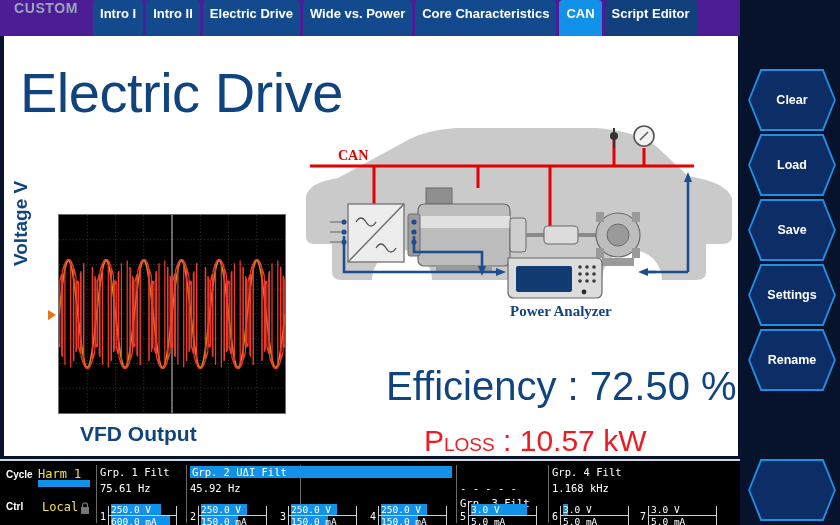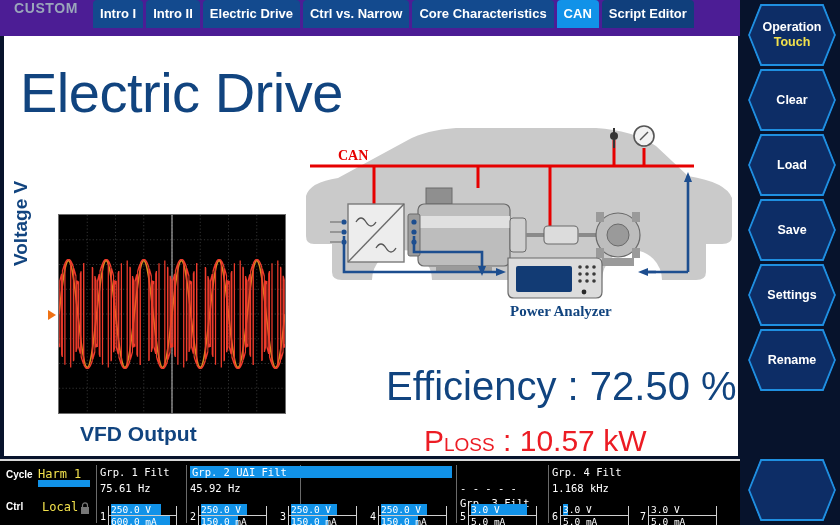--- a/index.html
+++ b/index.html
@@ -20,21 +20,21 @@
   }
   #custom-label {
     color: #9aa6bb; font-size: 14px; font-weight: 600; letter-spacing: .6px;
     padding: 0 12px 9px 6px; white-space: nowrap;
   }
   .tab {
     background: #134a8e; color: #ffffff;
     font-size: 13px; font-weight: 700;
     padding: 6px 7px 7px 7px;
     border-radius: 4px 4px 0 0;
-    height: 28px; line-height: 15px;
+    height: 36px; line-height: 15px;
     white-space: nowrap; cursor: pointer;
   }
   .tab.active { background: #1192e8; }
   .tab.plain { background: #103f7c; }
 
   
   #main {
     position: absolute; left: 4px; top: 36px; width: 734px; height: 420px;
     background: #ffffff; overflow: hidden;
   }
@@ -132,21 +132,21 @@
 </head>
 <body>
 
 <div id="app">
 
   <div id="tabbar">
     <div id="custom-label">CUSTOM</div>
   <div class="tab">Intro I</div>
       <div class="tab">Intro II</div>
       <div class="tab">Electric Drive</div>
-      <div class="tab">Ctrl vs. Narrow</div>
+      <div class="tab">Wide vs. Power</div>
       <div class="tab">Core Characteristics</div>
       <div class="tab active">CAN</div>
       <div class="tab plain">Script Editor</div>
     </div>
 
   <div id="main">
     <div id="title">Electric Drive</div>
 
     <div id="scope-wrap">
       <div id="ylabel">Voltage V</div>
@@ -381,26 +381,20 @@
         <div class="bracket2" style="left:76px;"></div>
         <div class="axis" style="width:68px;"></div>
         <div class="vfill" style="width:0px;"></div>
         <div class="ifill" style="width:0px;"></div>
         <div class="vrow"><span class="txt">3.0  V</span></div>
         <div class="irow"><span class="txt">5.0  mA</span></div>
       </div>
     </div>
 
   <div id="side">
-      <div class="hexbtn" style="top: 4px;">
-        <div class="ring"></div>
-        <div class="inner"></div>
-        <div class="txt">Operation</div>
-        <div class="sub2">Touch</div>
-      </div>
       <div class="hexbtn" style="top: 69px;">
         <div class="ring"></div>
         <div class="inner"></div>
         <div class="txt">Clear</div>
       </div>
       <div class="hexbtn" style="top: 134px;">
         <div class="ring"></div>
         <div class="inner"></div>
         <div class="txt">Load</div>
       </div>

